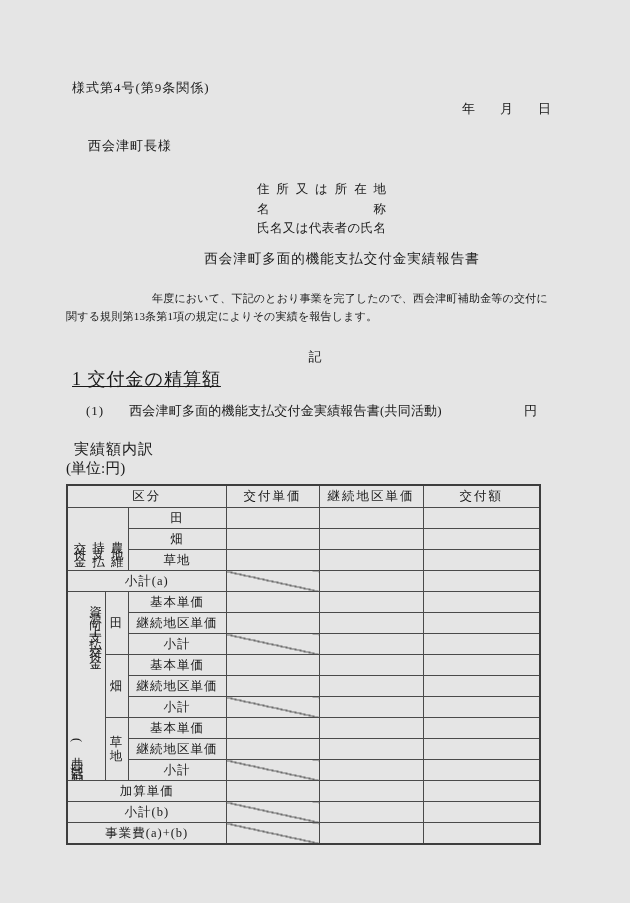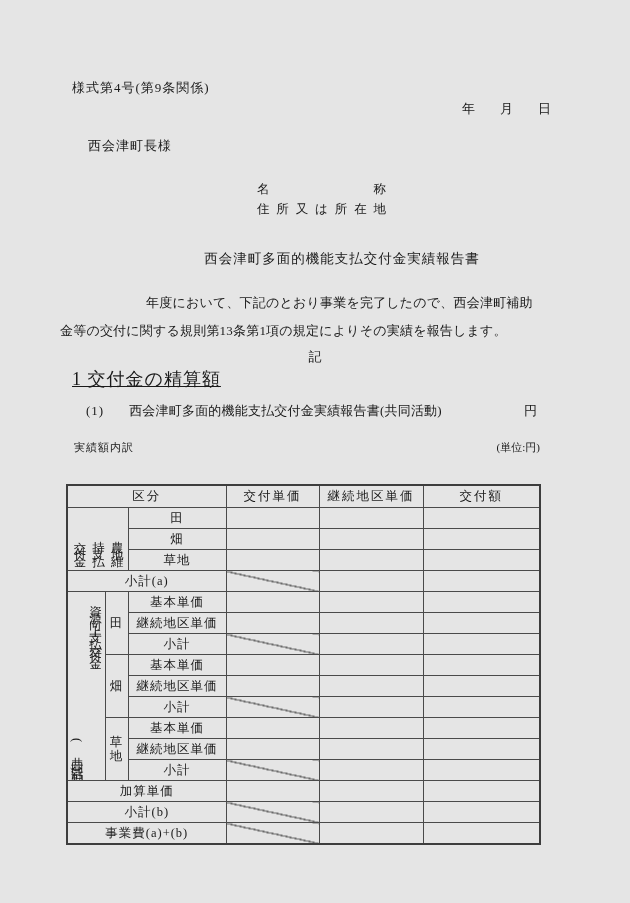--- a/index.html
+++ b/index.html
@@ -25,35 +25,35 @@
     text-align-last:justify;
   }
 
   .doc-title {
     left:7px; top:250px; width:630px; box-sizing:border-box;
     padding-left:40px; text-align:center;
     font-size:13.5px; letter-spacing:1px;
   }
 
   .body-par {
-    left:60px; top:289px; width:482px;
-    font-size:13px; line-height:28px;
+    left:66px; top:289px; width:482px;
+    font-size:11px; line-height:18px;
     text-indent:86px; letter-spacing:0.2px;
   }
 
   .ki-marker { left:0; top:348px; width:630px; text-align:center; font-size:13px; }
 
   .section-heading { left:72px; top:367px; font-size:18px; letter-spacing:1px;text-decoration:underline; }
 
   .item-line { left:66px; top:402px; width:474px; display:flex; align-items:baseline; font-size:13px; }
   .item-line .item-no { margin-left:20px; letter-spacing:1px; }
   .item-line .item-label { margin-left:25px; letter-spacing:0.2px; }
   .item-line .item-unit { margin-left:auto; margin-right:3px; }
 
-  .caption-row { left:66px; top:440px; width:474px; display:flex; justify-content:space-between; font-size:11px; }
+  .caption-row { left:66px; top:440px; width:474px; display:flex; justify-content:space-between; font-size:15px;flex-direction:column; }
   .caption-row .cap { padding-left:8px; letter-spacing:1px; }
 
   table.results {
     position:absolute; left:66px; top:484px;
     width:473px; table-layout:fixed;
     border-collapse:collapse;
     border:2px solid #3d3d3d;
     font-size:12.5px;
   }
   table.results td {
@@ -92,22 +92,23 @@
     <span>月</span>
     <span>日</span>
   </div>
 
   <div class="abs addressee-line">
     <span>西会津町長</span>
     <span>様</span>
   </div>
 
   <div class="abs address-block">
+    <div class="jline">住所又は所在地</div>
     <div class="jline">名称</div>
-    <div class="jline">住所又は所在地</div>
+    <div class="jline">氏名又は代表者の氏名</div>
   </div>
 
   <div class="abs doc-title">西会津町多面的機能支払交付金実績報告書</div>
 
   <div class="abs body-par">年度において、下記のとおり事業を完了したので、西会津町補助金等の交付に関する規則第13条第1項の規定によりその実績を報告します。</div>
 
   <div class="abs ki-marker">記</div>
 
   <div class="abs section-heading">1  交付金の精算額</div>
 

